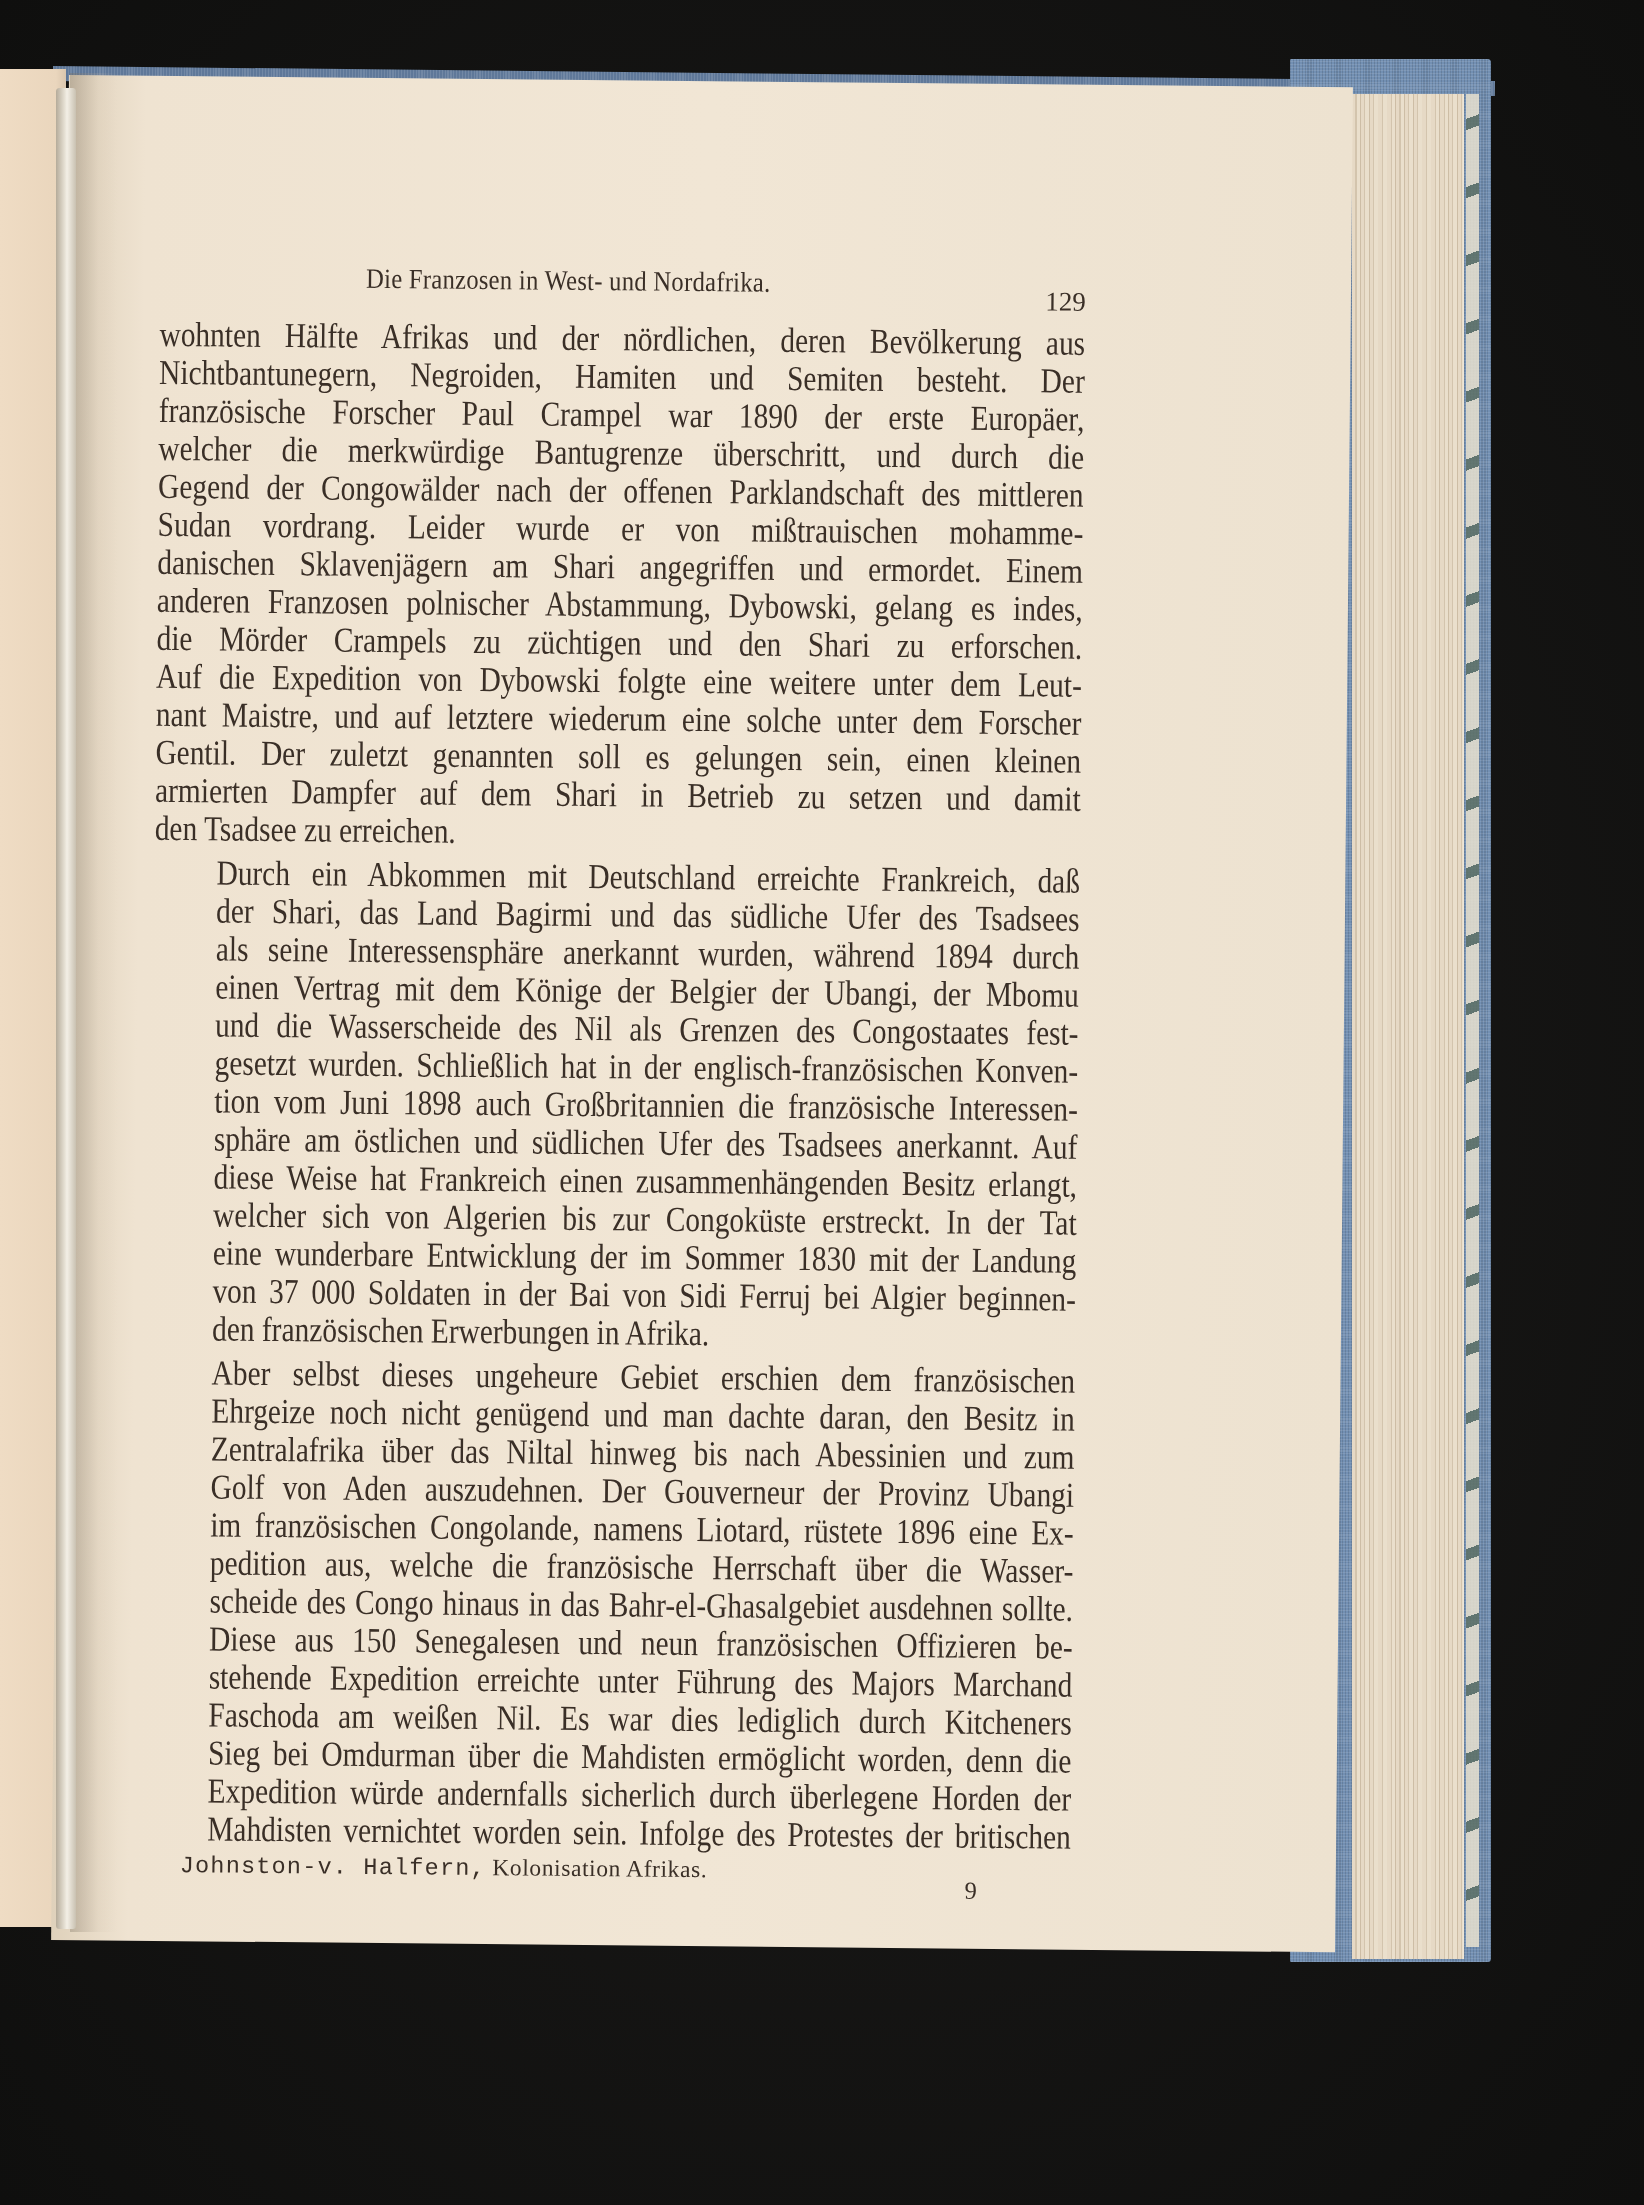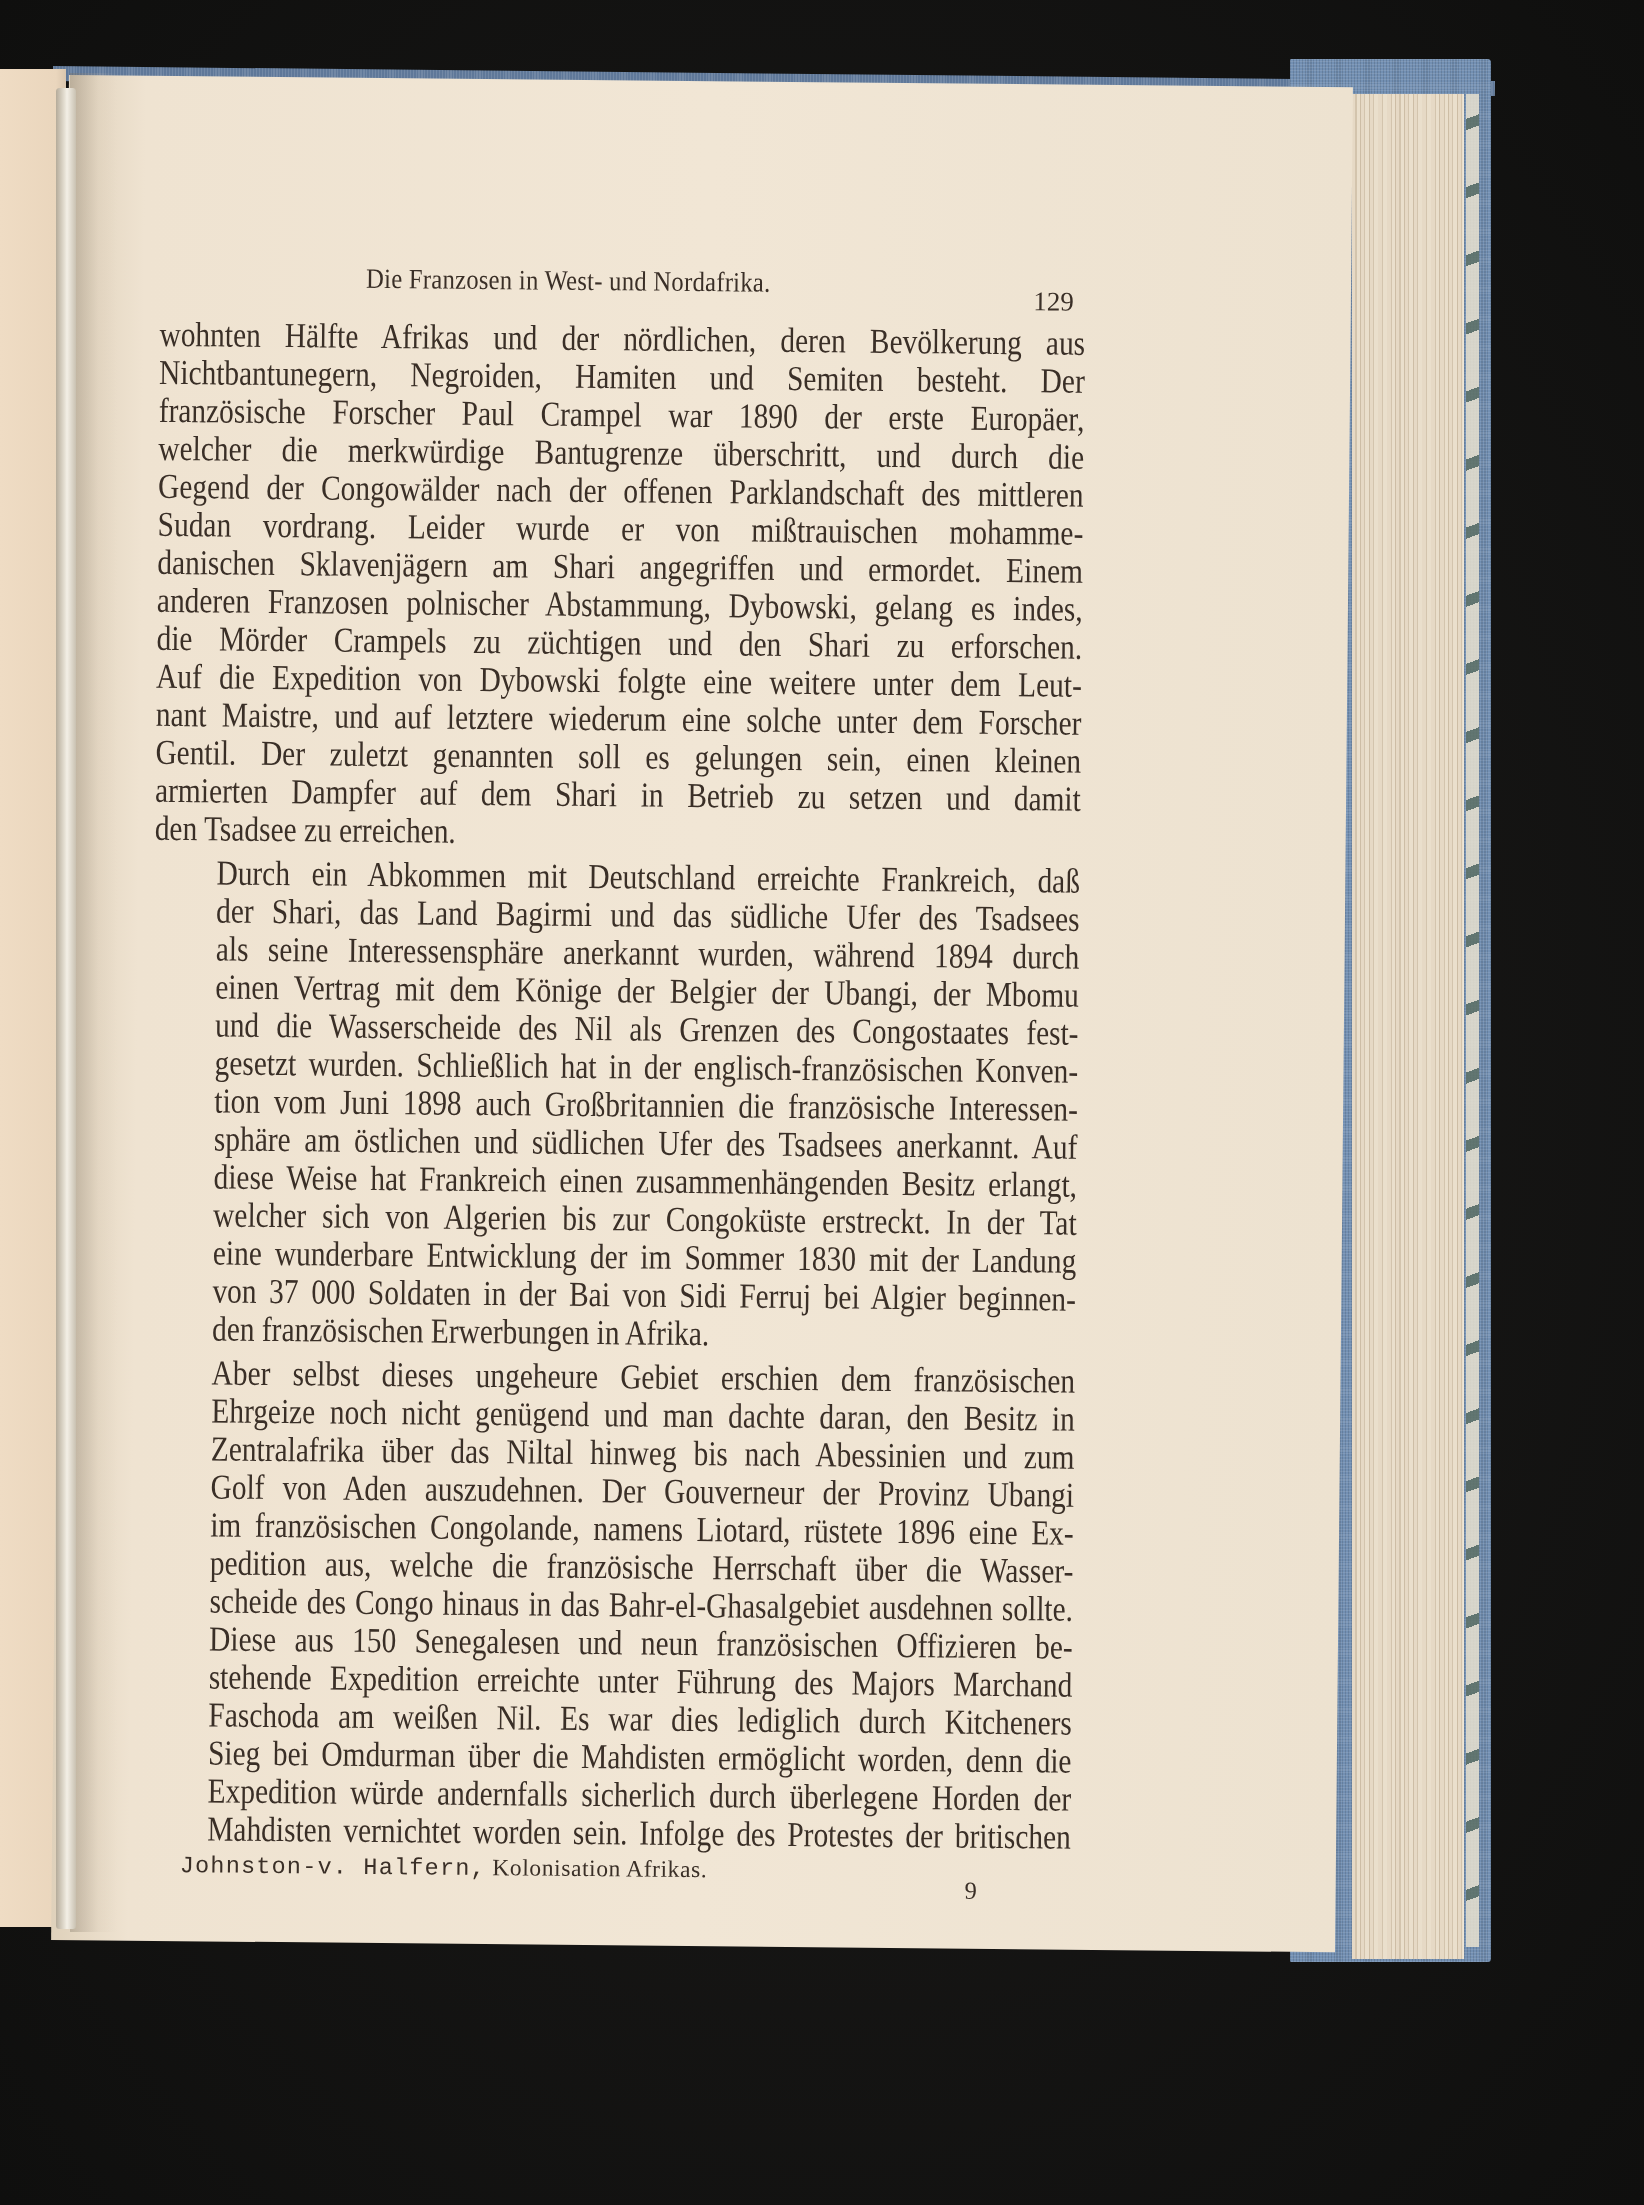--- a/index.html
+++ b/index.html
@@ -64,21 +64,21 @@
     }
     .running-head {
       position: relative; height: 64px;
       font-family: "Liberation Serif", serif;
     }
     .running-title {
       position: absolute; left: 206px; top: 8.8px;
       font-size: 28px; letter-spacing: 0.3px; transform: scaleX(0.88); transform-origin: left;
     }
     .page-number {
-      position: absolute; right: 12px; top: 26px; font-size: 27px;
+      position: absolute; right: 0; top: 26px; font-size: 27px;
     }
     .body-text {
       font-family: "Liberation Serif", serif;
       font-size: 35px; line-height: 38px; text-align: justify;
       transform: scaleX(0.84); transform-origin: left top; width: 1102px;
     }
     .body-text p { margin: 0; text-indent: 0; }
     .body-text p.indent { text-indent: 74px; margin-top: 5.9px; }
     .body-text .line { display: block; text-align: justify; text-align-last: justify; white-space: nowrap; }
     .body-text .line.last { text-align-last: left; }

